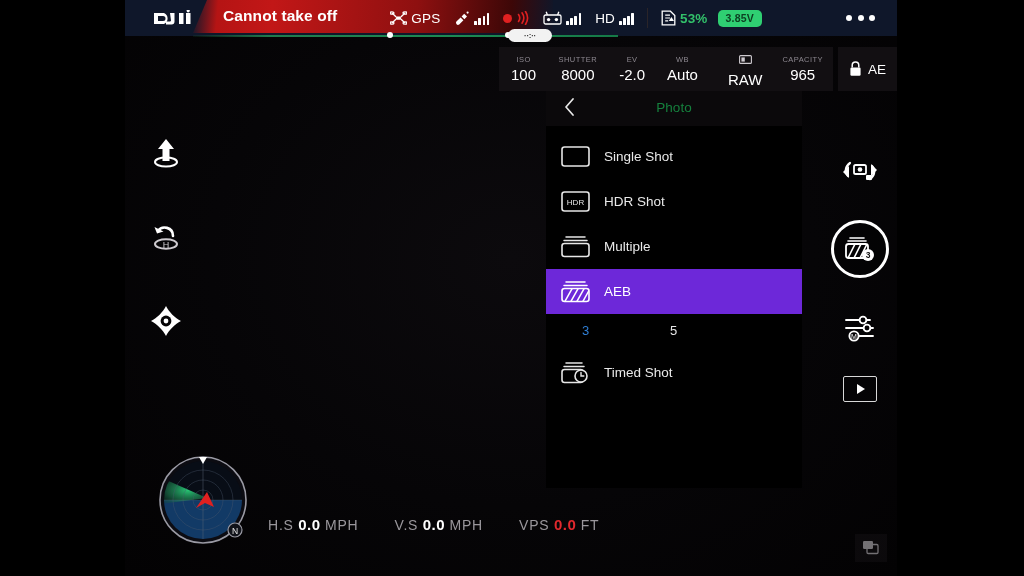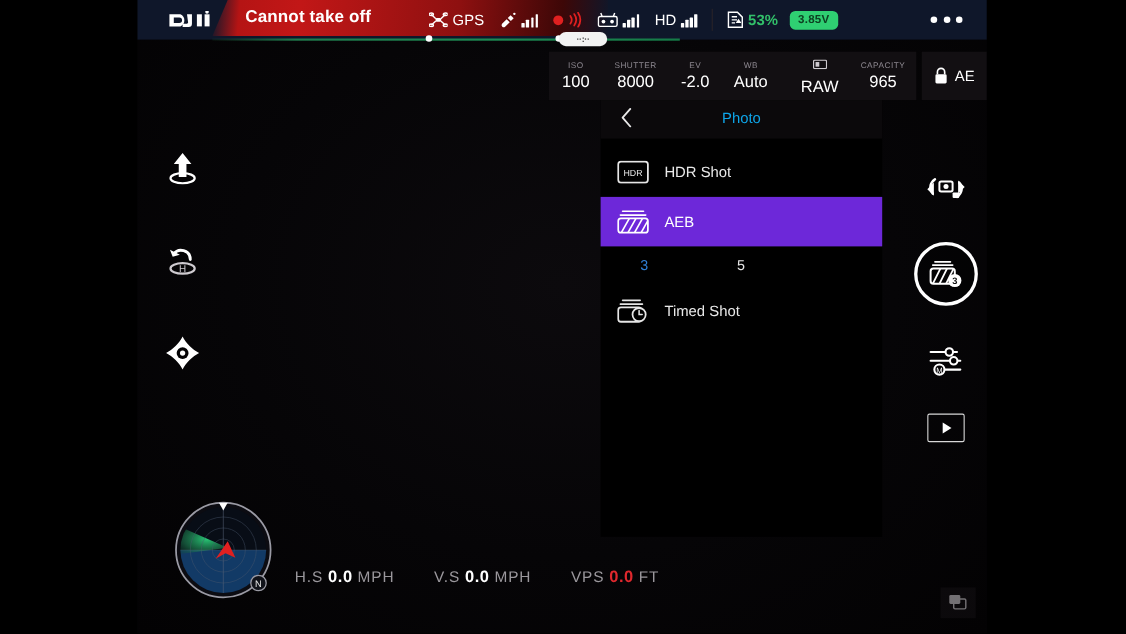--- a/index.html
+++ b/index.html
@@ -147,21 +147,21 @@
     position: absolute; left: 546px; top: 88px;
     width: 256px; height: 400px;
     background: #000;
     z-index: 26;
   }
   .panel-head {
     position: relative; height: 38px;
     display: flex; align-items: center; justify-content: center;
     background: #0b090b;
   }
-  .panel-title { color: #0ea5e9; font-size: 13.5px; text-align: right; }
+  .panel-title { color: #15803d; font-size: 13.5px; text-align: right; }
   .panel-back {
     position: absolute; left: 12px; top: 50%;
     transform: translateY(-50%);
     width: 22px; height: 22px;
     display: flex; align-items: center; justify-content: center;
   }
   .menu-row {
     height: 45px;
     display: flex; align-items: center;
     padding-left: 14px; gap: 14px;
@@ -416,31 +416,49 @@
       <div class="panel-back">
         <svg width="11" height="18" viewBox="0 0 11 18">
           <path d="M9 1 L2 9 L9 17" fill="none" stroke="#e8e8e8" stroke-width="1.7" stroke-linecap="round" stroke-linejoin="round"></path>
         </svg>
       </div>
       <span class="panel-title">Photo</span>
     </div>
 
     <div style="height:8px"></div>
 
+    <div class="menu-row">
+      <span class="menu-ico">
+        <svg width="29" height="21" viewBox="0 0 29 21">
+          <rect x="1" y="1" width="27" height="19" rx="2.5" fill="none" stroke="#e6e6e6" stroke-width="1.6"></rect>
+        </svg>
+      </span>
+      <span class="menu-label">Single Shot</span>
+    </div>
 
     <div class="menu-row">
       <span class="menu-ico">
         <svg width="29" height="21" viewBox="0 0 29 21">
           <rect x="1" y="1" width="27" height="19" rx="2.5" fill="none" stroke="#e6e6e6" stroke-width="1.6"></rect>
           <text x="14.5" y="14.3" font-size="8" font-family="Liberation Sans, sans-serif" fill="#e6e6e6" text-anchor="middle">HDR</text>
         </svg>
       </span>
       <span class="menu-label">HDR Shot</span>
     </div>
 
+    <div class="menu-row">
+      <span class="menu-ico">
+        <svg width="29" height="23" viewBox="0 0 29 23">
+          <path d="M5 2 h19" stroke="#e6e6e6" stroke-width="1.5" fill="none" stroke-linecap="round"></path>
+          <path d="M3 5.5 h23" stroke="#e6e6e6" stroke-width="1.5" fill="none" stroke-linecap="round"></path>
+          <rect x="1" y="8.5" width="27" height="13" rx="2.5" fill="none" stroke="#e6e6e6" stroke-width="1.6"></rect>
+        </svg>
+      </span>
+      <span class="menu-label">Multiple</span>
+    </div>
 
     <div class="menu-row selected">
       <span class="menu-ico">
         <svg width="29" height="23" viewBox="0 0 29 23">
           <defs>
             <clipPath id="aebclip">
                 <rect x="1" y="8.5" width="27" height="13" rx="2.5"></rect>
               </clipPath>
           </defs>
           <path d="M5 2 h19" stroke="#fff" stroke-width="1.5" fill="none" stroke-linecap="round"></path>

